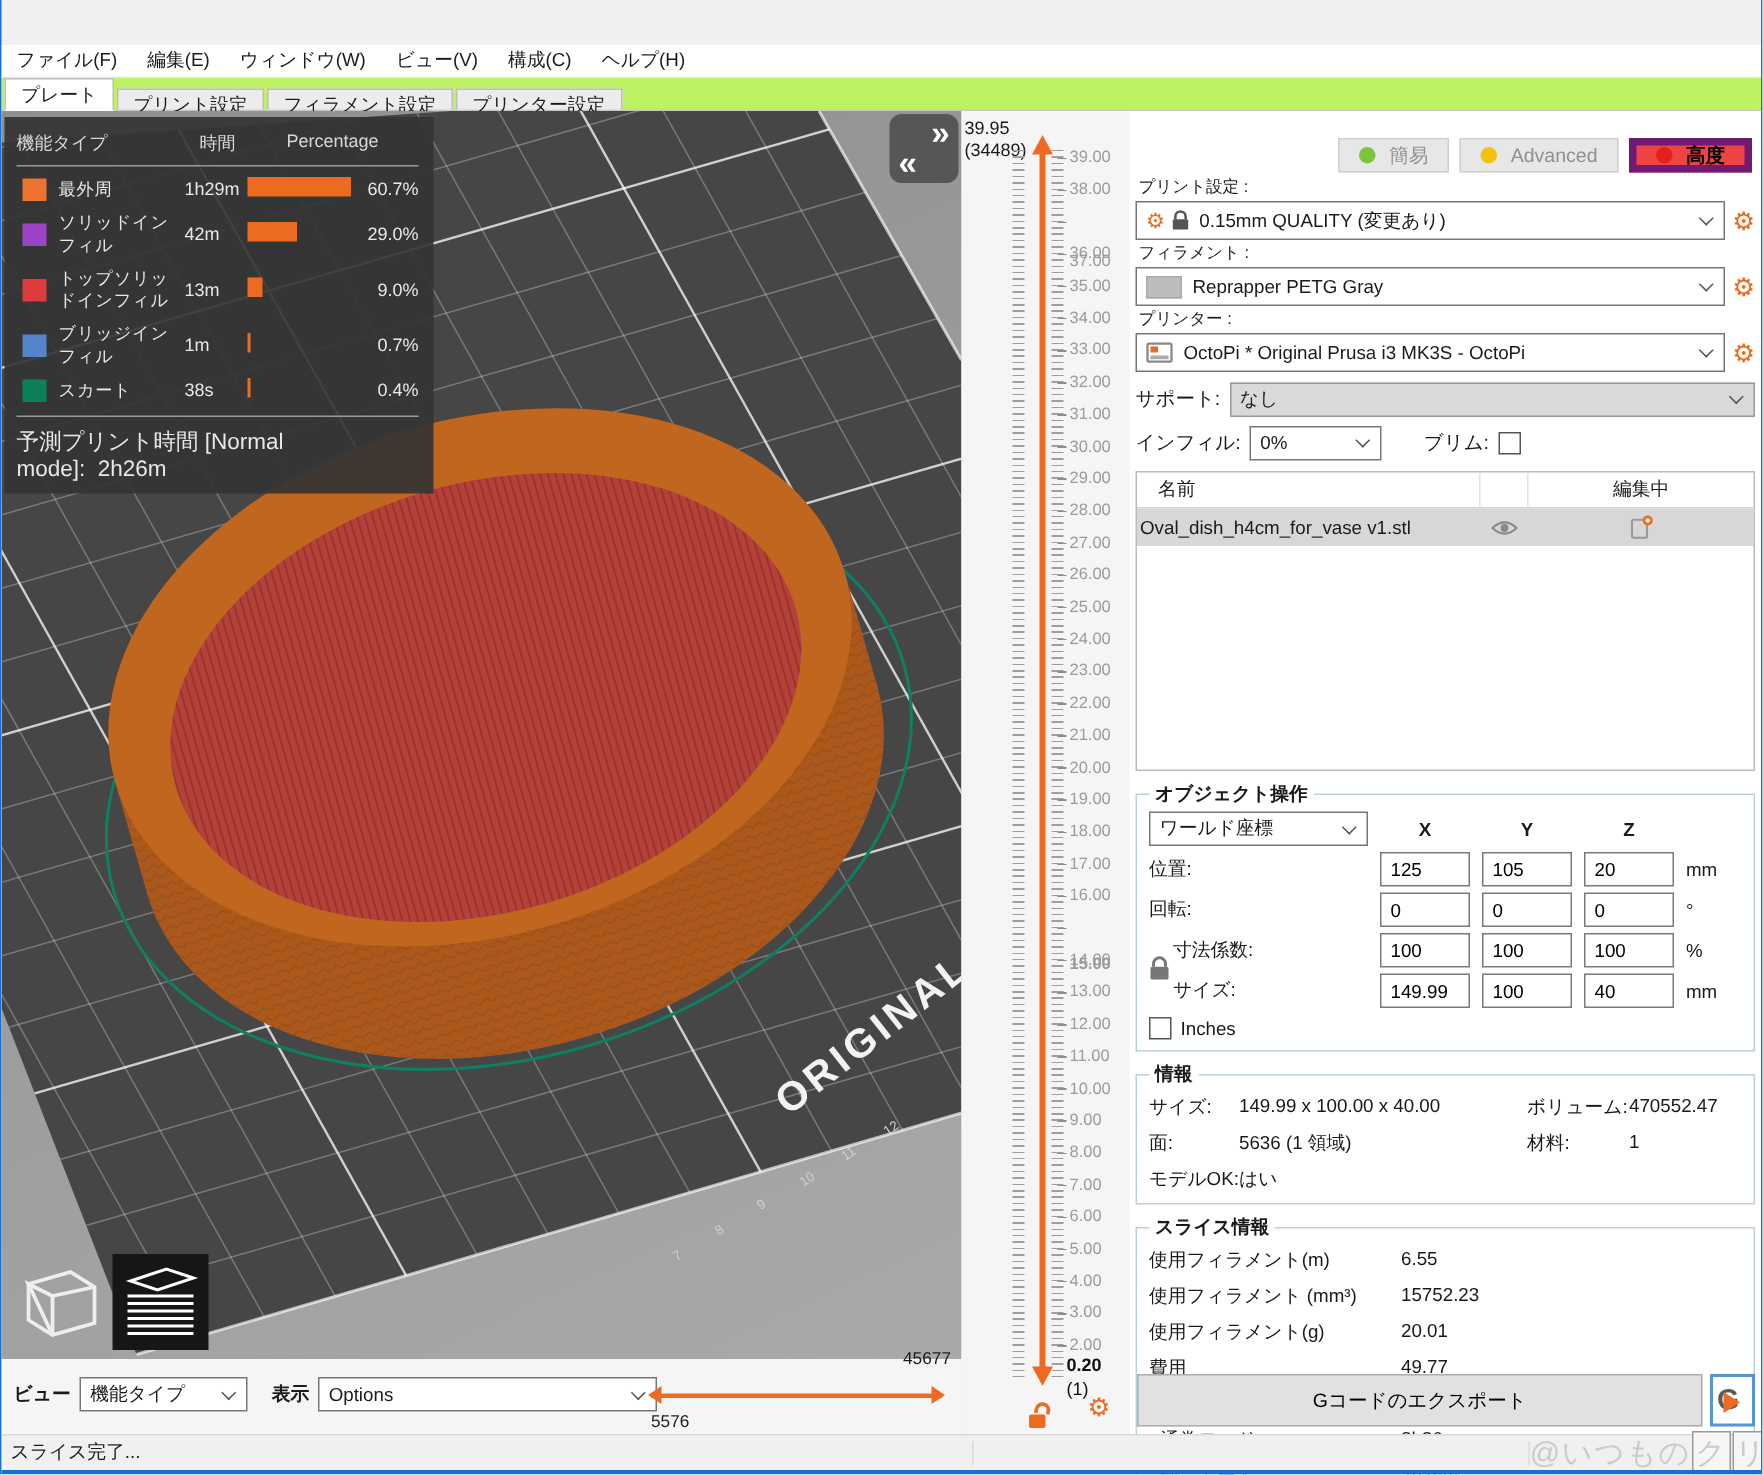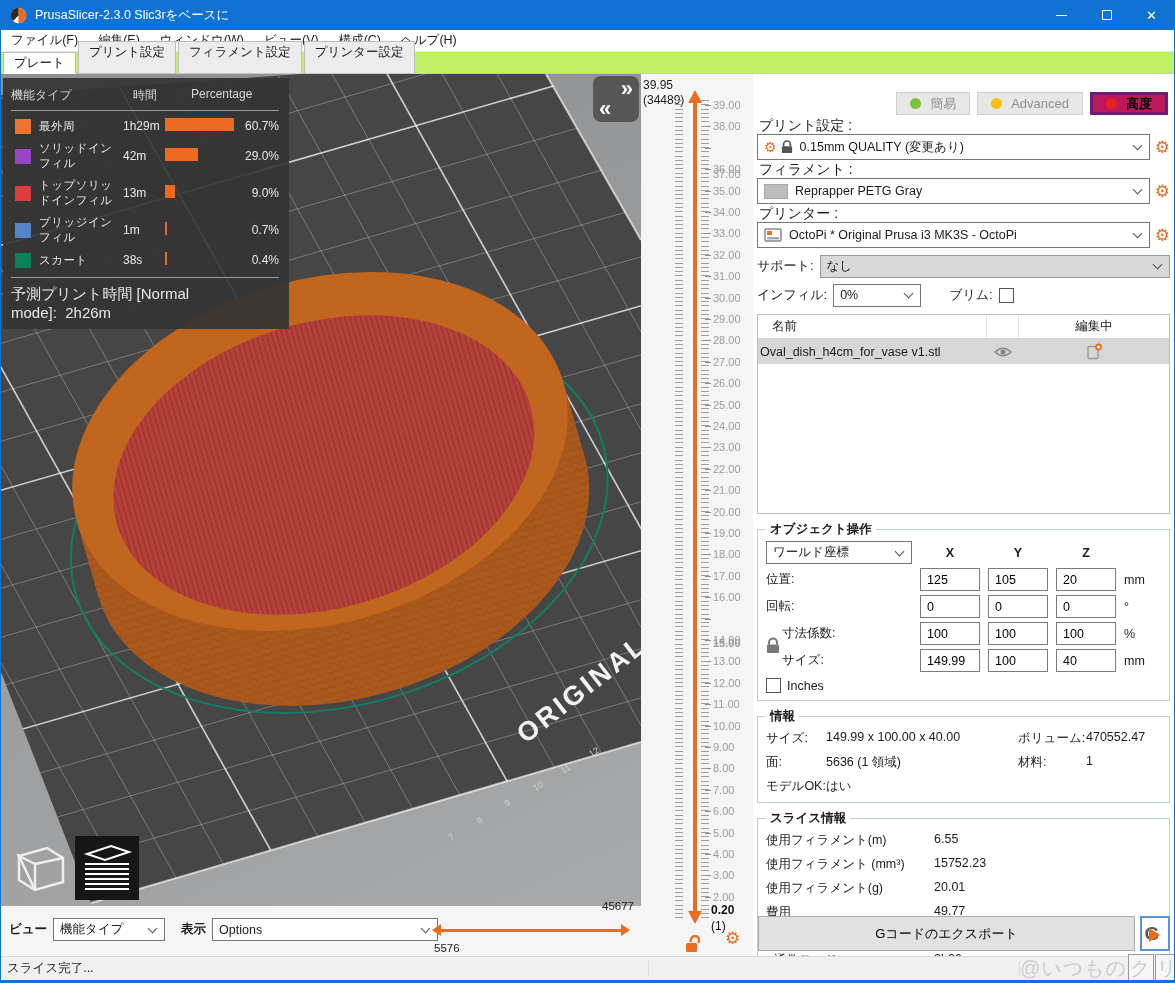--- a/index.html
+++ b/index.html
@@ -15,21 +15,21 @@
   .glyph-min { width:11px; border-bottom:1px solid #fff; height:1px; display:block; }
   .glyph-max { width:10px; height:10px; border:1px solid #fff; display:block; }
   .glyph-close { font-size:13px; }
 
   
   #menubar { position:absolute; left:0; top:30px; width:100%; height:22px; background:#fff; display:flex; align-items:center; border-bottom:1px solid #e8e8e8; }
   .menu-item { padding:0 10px; font-size:12.5px; height:22px; display:flex; align-items:center; }
 
   
   #tabstrip { position:absolute; left:0; top:52px; width:100%; height:22px; background:#bef264; display:flex; align-items:flex-end; border-bottom:1px solid #c8c8c8; padding-left:2px; }
-  .tab { font-size:12.5px; padding:2px 10px 3px; border:1px solid #bdbdbd; border-bottom:none; background:#ececec; margin-right:2px; height:32px; }
+  .tab { font-size:12.5px; padding:2px 10px 3px; border:1px solid #bdbdbd; border-bottom:none; background:#ececec; margin-right:2px; height:14px; }
   .tab.active { background:#fff; height:22px; position:relative; z-index:2; margin-bottom:-1px; border-bottom:1px solid #fff; }
 
   
   #main { position:absolute; left:0; top:74px; width:1175px; height:882px; }
 
   
   #viewport { position:absolute; left:0; top:0; width:640px; height:832px; overflow:hidden; background:linear-gradient(155deg,#8d8f91 0%,#9b9d9f 55%,#a7a9ab 100%); }
   #bedsvg { position:absolute; left:0; top:0; }
   #original-text { position:absolute; left:492px; top:568px; width:260px; transform:rotate(-38deg); font-size:27px; font-weight:bold; color:#f2f2f2; letter-spacing:3px; }
   .axis-num { position:absolute; color:#cfcfcf; font-size:9px; transform:rotate(-34deg); }
@@ -84,23 +84,23 @@
   #lstrip .botval { position:absolute; left:70px; top:829px; font-size:12px; font-weight:bold; color:#111; }
   #lstrip .botval2 { position:absolute; left:70px; top:845px; font-size:12px; color:#111; }
   #slider-lock { position:absolute; left:44px; top:860px; }
   #lstrip .gear { position:absolute; left:84px; top:856px; }
   .gear { color:#ED6B21; font-size:17px; line-height:1; }
 
   
   #rpanel { position:absolute; left:752px; top:0; width:423px; height:882px; background:#fff; padding:2px 6px 0 4px; }
   #mode-row { display:flex; justify-content:flex-end; gap:7px; margin:16px 2px 2px 0; }
   .mode-btn { display:flex; align-items:center; gap:9px; padding:2px 13px; background:#e7e7e7; border:1px solid #cfcfcf; color:#8f8f8f; font-size:13px; height:23px; }
-  .mode-btn.active { background:#be185d; border:3px solid #701a75; color:#000; font-weight:bold; }
+  .mode-btn.active { background:#ef4444; border:5px solid #701a75; color:#000; font-weight:bold; }
   .mode-dot { width:11px; height:11px; border-radius:50%; }
-  .sec-label { font-size:14px; margin:1px 0 1px 2px; height:16px; }
+  .sec-label { font-size:11px; margin:1px 0 1px 2px; height:16px; }
   .preset-row { display:flex; align-items:center; gap:5px; }
   .preset-combo { flex:1; height:26px; }
   .preset-combo .icon { margin-right:7px; display:flex; align-items:center; gap:4px; flex:none; }
   .swatch { width:24px; height:15px; background:#bcbcbc; border:1px solid #a8a8a8; }
   .support-row { display:flex; align-items:center; margin-top:6px; height:24px; }
   .support-row .combo { flex:1; background:#d9d9d9; border:1px solid #999; margin-left:6px; }
   .infill-row { display:flex; align-items:center; margin-top:5px; height:24px; }
   .infill-row .combo { width:88px; margin-left:6px; }
   .checkbox { width:15px; height:15px; border:1px solid #555; background:#fff; display:inline-block; }
 
@@ -139,39 +139,20 @@
   .sep { width:1px; height:16px; background:#dcdcdc; margin:0 0; }
   #watermark { color:#cbcbcb; font-size:20px; letter-spacing:1px; margin-right:-6px; white-space:nowrap; display:flex; align-items:center; }
   #watermark .boxed { border:1px solid #9a9a9a; padding:0 1px; margin-left:1px; background:#f6f6f6; }
   #bottomedge { position:absolute; left:0; top:980px; width:100%; height:3px; background:#1072d2; }
 </style>
 </head>
 <body>
 
 <div id="window">
 
-  <div id="titlebar">
-    <span class="logo">
-      <svg width="17" height="17" viewBox="0 0 18 18">
-          <circle cx="9" cy="9" r="8.2" fill="#fff"></circle>
-          <path d="M9 0.8 a8.2 8.2 0 0 1 0 16.4 L9 9 Z" fill="#ED6B21"></path>
-          <path d="M9 0.8 a8.2 8.2 0 0 0 -5.8 14 L9 9 Z" fill="#2b2b2b"></path>
-        </svg>
-    </span>
-    <span class="title">PrusaSlicer-2.3.0 Slic3rをベースに</span>
-    <div class="win-btn">
-        <span class="glyph-min"></span>
-      </div>
-    <div class="win-btn">
-        <span class="glyph-max"></span>
-      </div>
-    <div class="win-btn">
-        <span class="glyph-close">✕</span>
-      </div>
-  </div>
 
   <div id="menubar">
       <span class="menu-item">ファイル(F)</span>
       <span class="menu-item">編集(E)</span>
       <span class="menu-item">ウィンドウ(W)</span>
       <span class="menu-item">ビュー(V)</span>
       <span class="menu-item">構成(C)</span>
       <span class="menu-item">ヘルプ(H)</span>
     </div>
 

